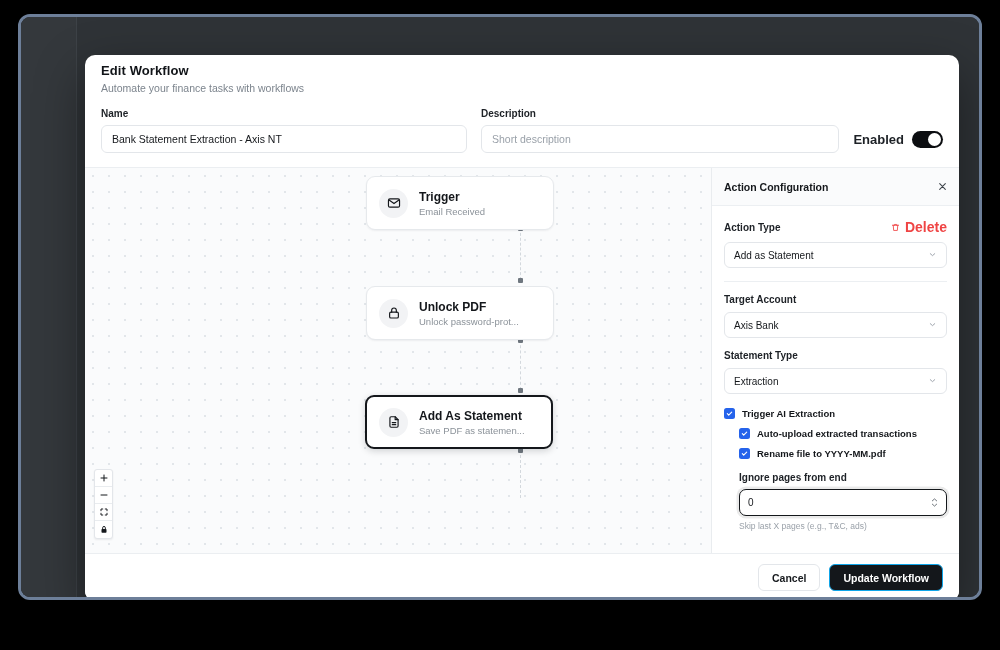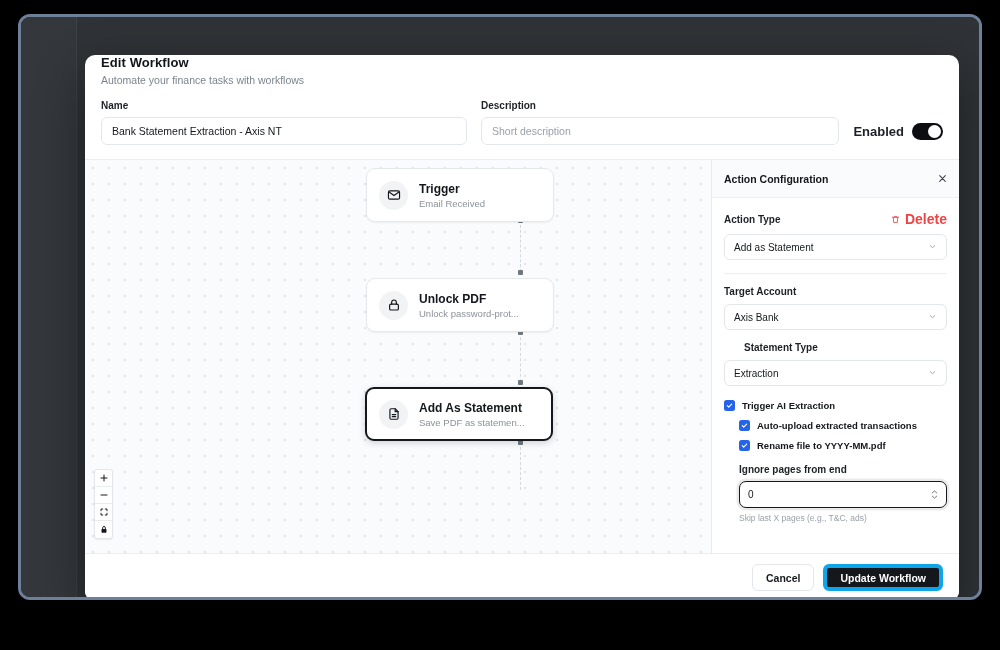--- a/index.html
+++ b/index.html
@@ -47,21 +47,21 @@
     left: 64px; top: 38px;
     width: 874px; height: 546px;
     background: #ffffff;
     border-radius: 10px;
     box-shadow: 0 18px 50px rgba(0,0,0,.42);
     display: flex; flex-direction: column;
     overflow: hidden;
   }
 
   
-  .modal-head { padding: 0 16px 0 16px; }
+  .modal-head { padding: 8px 16px 0 16px; }
   .modal-title { font-size: 13px; font-weight: bold; color: #111418; letter-spacing: .1px; }
   .modal-sub { font-size: 10.5px; color: #7c848d; margin-top: 4px; }
 
   
   .meta-row {
     display: flex; align-items: flex-end;
     gap: 14px;
     padding: 14px 16px 14px 16px;
   }
   .field { display: flex; flex-direction: column; }
@@ -215,21 +215,21 @@
     border-radius: 6px;
     background: #fff;
     display: flex; align-items: center; justify-content: space-between;
     padding: 0 9px;
     font-size: 10px; color: #15181c;
     cursor: pointer;
   }
   .select .chev { color: #9aa1a9; }
 
   .divider { height: 1px; background: #eceff2; margin: 13px 0 12px 0; }
-  .gap-md { margin-top: 12px; margin-left: 20px; }
+  .gap-md { margin-top: 12px; }
 
   .check-row { display: flex; align-items: flex-end; gap: 7px; margin-top: 9px; }
   .check-row.indent { margin-left: 15px; }
   .cbox {
     width: 11px; height: 11px; flex: none;
     border-radius: 2.5px;
     background: #2563eb;
     display: flex; align-items: center; justify-content: center;
     cursor: pointer;
   }
@@ -266,21 +266,21 @@
   }
   .btn {
     height: 27px; padding: 0 13px;
     border-radius: 6px;
     font-size: 10.5px; font-weight: bold;
     display: flex; align-items: center;
     cursor: pointer;
     font-family: "Liberation Sans", sans-serif;
   }
   .btn-ghost { background: #fff; border: 1px solid #e3e6ea; color: #15181c; }
-  .btn-primary { background: #14171b; border: 4px solid #0ea5e9; color: #ffffff; }
+  .btn-primary { background: #14171b; border: 1px solid #0ea5e9; color: #ffffff; }
 </style>
 </head>
 <body>
 
 <div id="device-frame">
   <div id="bg-app">
     <div id="bg-sidebar"></div>
     <div id="bg-subject-row">
       <span>
         <svg width="8" height="8" viewBox="0 0 16 16" fill="none" stroke="#8d9399" stroke-width="1.6" stroke-linecap="round" stroke-linejoin="round">

